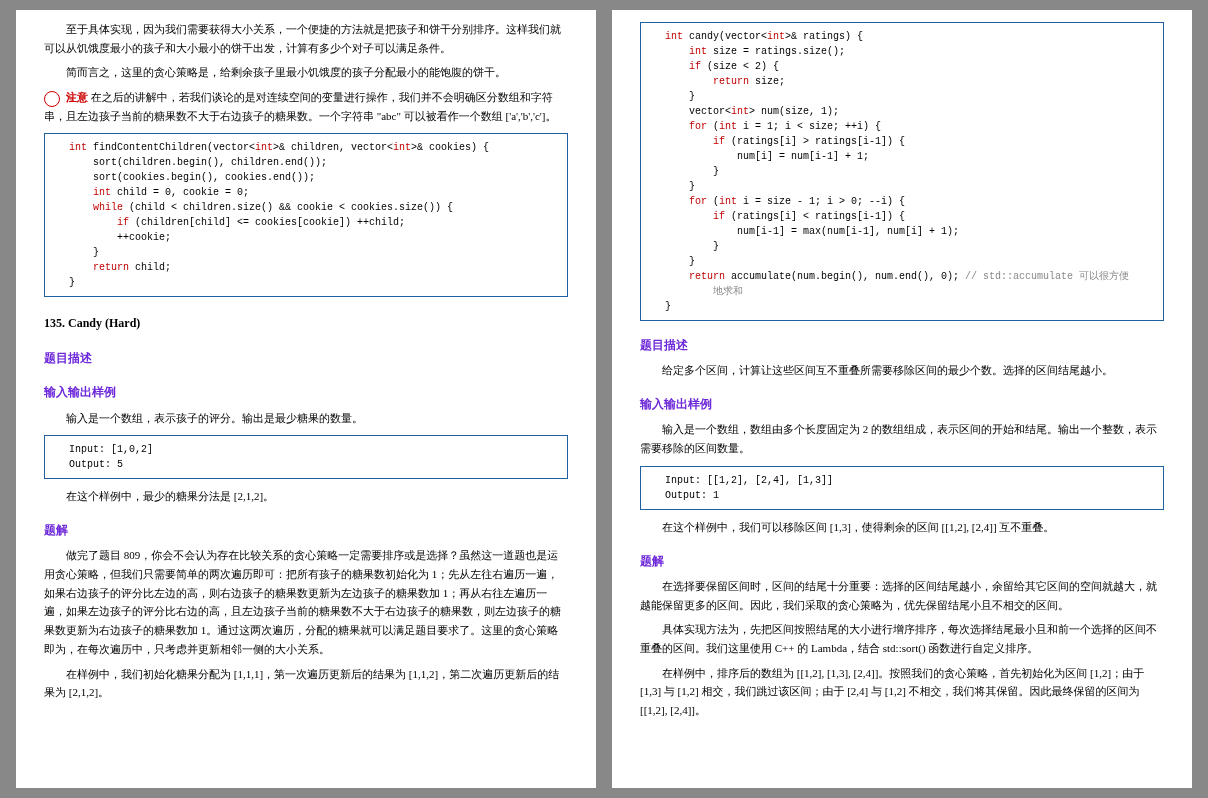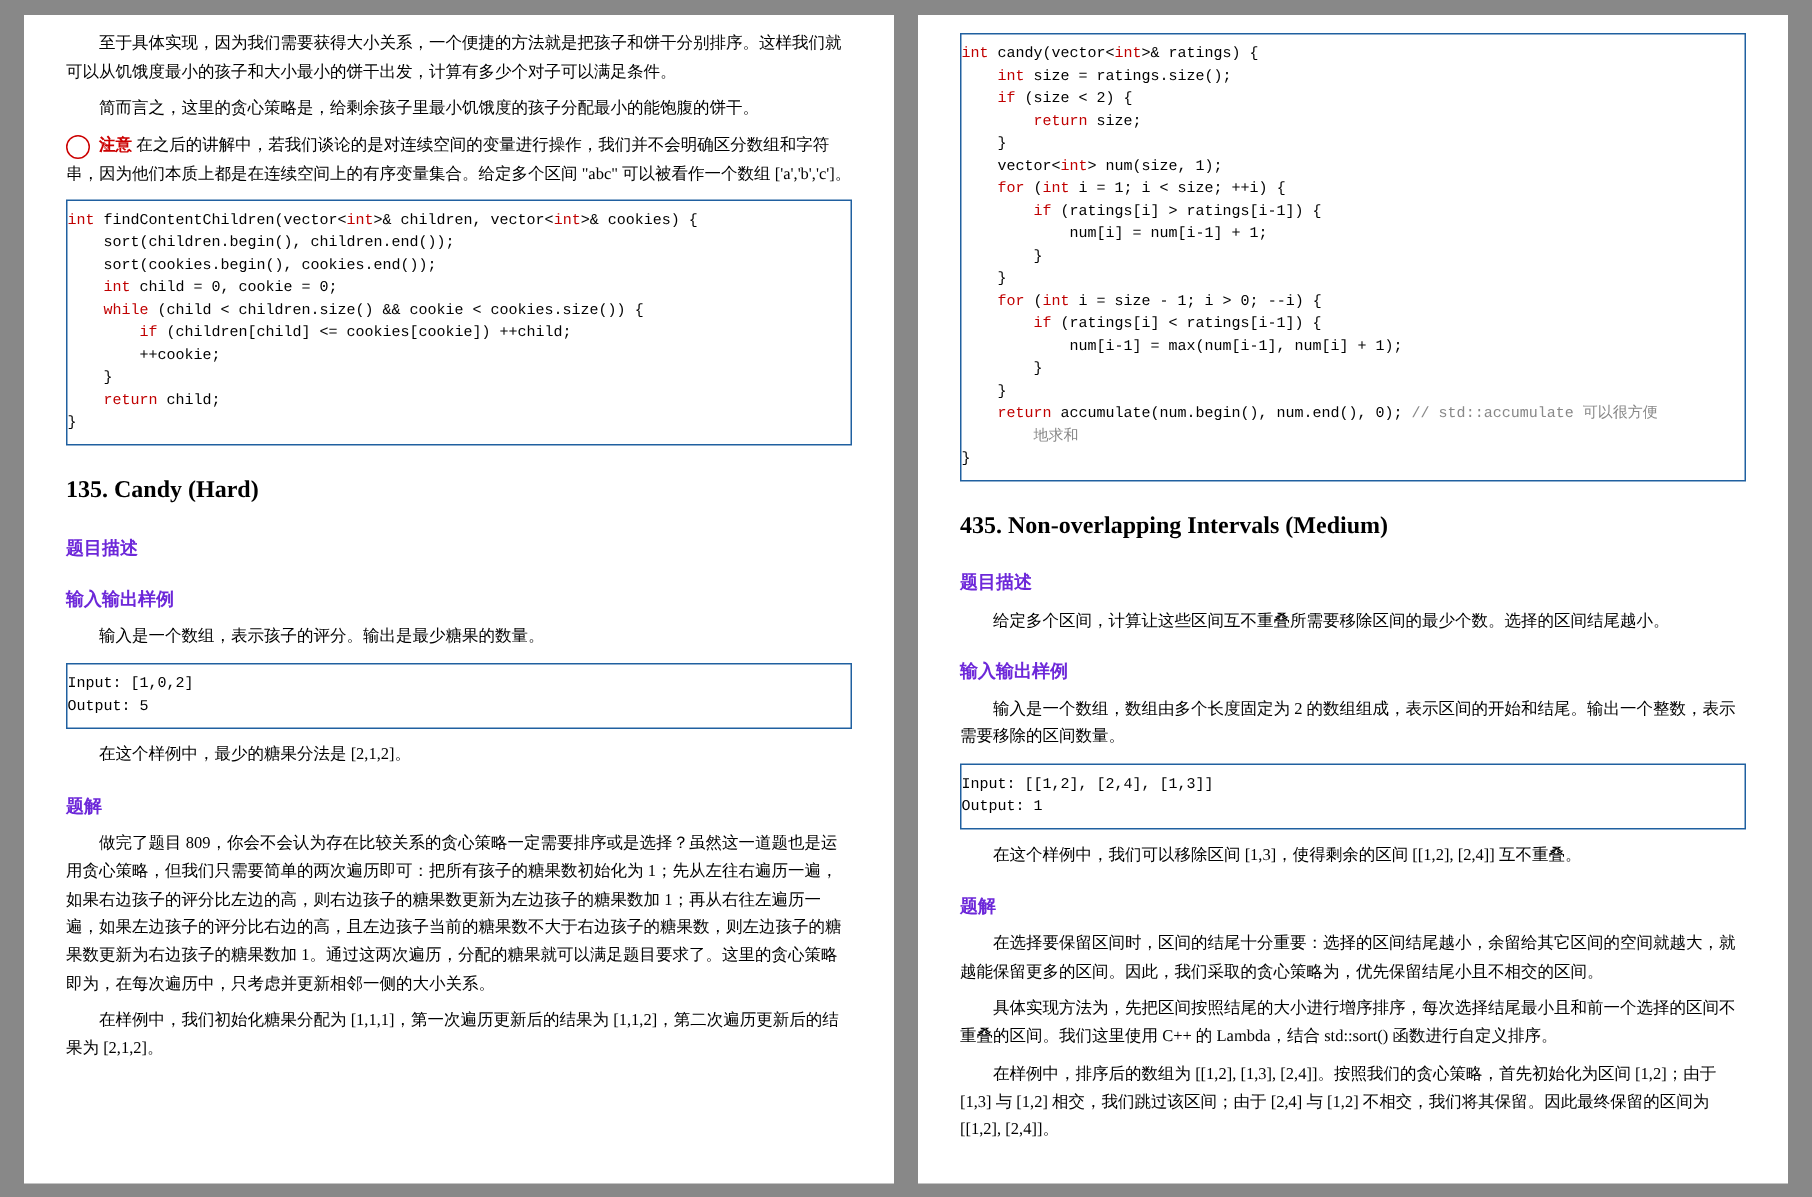--- a/index.html
+++ b/index.html
@@ -1,38 +1,38 @@
 <!DOCTYPE html>
 <html><head>
 <meta charset="utf-8">
 <style>
 body{margin:0;background:#888;font-family:"Times New Roman","SimSun",serif;font-size:11px;line-height:1.7;color:#000}
 .pages{display:flex;gap:16px;padding:10px;justify-content:center}
 .page{background:#fff;width:580px;min-height:778px;padding:4px 28px 20px 28px;box-sizing:border-box}
 .h2{color:#1a4f8f;font-size:15px;font-weight:bold;margin:18px 0 8px}
-.h3{font-weight:bold;margin:16px 0 8px;font-size:16px}
+.h3{font-weight:bold;margin:16px 0 8px;font-size:12px}
 .h4{color:#6d28d9;font-size:12px;font-weight:bold;margin:14px 0 6px}
 p{margin:6px 0;text-indent:2em}
 .note{color:#000}
 .note .tag{color:#c00;font-weight:bold}
 .note-icon{display:inline-block;width:14px;height:14px;border:1px solid #c00;border-radius:50%;color:#c00;font-size:9px;line-height:14px;text-align:center;margin-left:-22px;margin-right:6px;vertical-align:middle}
-pre{border:1px solid #2060a0;padding:6px 0;margin:8px 0;font-family:"Courier New",monospace;font-size:10px;line-height:1.5;white-space:pre-wrap;overflow-wrap:break-word;color:#000}
+pre{border:1px solid #2060a0;padding:6px 24px;margin:8px 0;font-family:"Courier New",monospace;font-size:10px;line-height:1.5;white-space:pre-wrap;overflow-wrap:break-word;color:#000}
 pre.plain{border-color:#2060a0}
 .kw{color:#c00000}
 .cmt{color:#888}
 </style>
 </head>
 <body>
 
 <div class="pages">
 
 <div class="page">
   <p>至于具体实现，因为我们需要获得大小关系，一个便捷的方法就是把孩子和饼干分别排序。这样我们就可以从饥饿度最小的孩子和大小最小的饼干出发，计算有多少个对子可以满足条件。</p>
   <p>简而言之，这里的贪心策略是，给剩余孩子里最小饥饿度的孩子分配最小的能饱腹的饼干。</p>
-  <p class="note"><span class="note-icon">✎</span><span class="tag">注意</span><span> 在之后的讲解中，若我们谈论的是对连续空间的变量进行操作，我们并不会明确区分数组和字符串，因为他们本质上都是在连续空间上的有序变量集合。给定多个区间 "abc" 可以被看作一个数组 ['a','b','c']。</span></p>
+  <p class="note"><span class="note-icon">✎</span><span class="tag">注意</span><span> 在之后的讲解中，若我们谈论的是对连续空间的变量进行操作，我们并不会明确区分数组和字符串，且左边孩子当前的糖果数不大于右边孩子的糖果数。一个字符串 "abc" 可以被看作一个数组 ['a','b','c']。</span></p>
   <pre><span class="kw">int</span> findContentChildren(vector&lt;<span class="kw">int</span>&gt;&amp; children, vector&lt;<span class="kw">int</span>&gt;&amp; cookies) {
     sort(children.begin(), children.end());
     sort(cookies.begin(), cookies.end());
     <span class="kw">int</span> child = 0, cookie = 0;
     <span class="kw">while</span> (child &lt; children.size() &amp;&amp; cookie &lt; cookies.size()) {
         <span class="kw">if</span> (children[child] &lt;= cookies[cookie]) ++child;
         ++cookie;
     }
     <span class="kw">return</span> child;
 }</pre>
@@ -63,21 +63,20 @@
     }
     <span class="kw">for</span> (<span class="kw">int</span> i = size - 1; i &gt; 0; --i) {
         <span class="kw">if</span> (ratings[i] &lt; ratings[i-1]) {
             num[i-1] = max(num[i-1], num[i] + 1);
         }
     }
     <span class="kw">return</span> accumulate(num.begin(), num.end(), 0); <span class="cmt">// std::accumulate 可以很方便
         地求和</span>
 }</pre>
 
-  <div class="h3">435. Non-overlapping Intervals (Medium)</div>
   <div class="h4">题目描述</div>
   <p>给定多个区间，计算让这些区间互不重叠所需要移除区间的最少个数。选择的区间结尾越小。</p>
   <div class="h4">输入输出样例</div>
   <p>输入是一个数组，数组由多个长度固定为 2 的数组组成，表示区间的开始和结尾。输出一个整数，表示需要移除的区间数量。</p>
   <pre class="plain">Input: [[1,2], [2,4], [1,3]]
 Output: 1</pre>
   <p>在这个样例中，我们可以移除区间 [1,3]，使得剩余的区间 [[1,2], [2,4]] 互不重叠。</p>
   <div class="h4">题解</div>
   <p>在选择要保留区间时，区间的结尾十分重要：选择的区间结尾越小，余留给其它区间的空间就越大，就越能保留更多的区间。因此，我们采取的贪心策略为，优先保留结尾小且不相交的区间。</p>
   <p>具体实现方法为，先把区间按照结尾的大小进行增序排序，每次选择结尾最小且和前一个选择的区间不重叠的区间。我们这里使用 C++ 的 Lambda，结合 std::sort() 函数进行自定义排序。</p>

